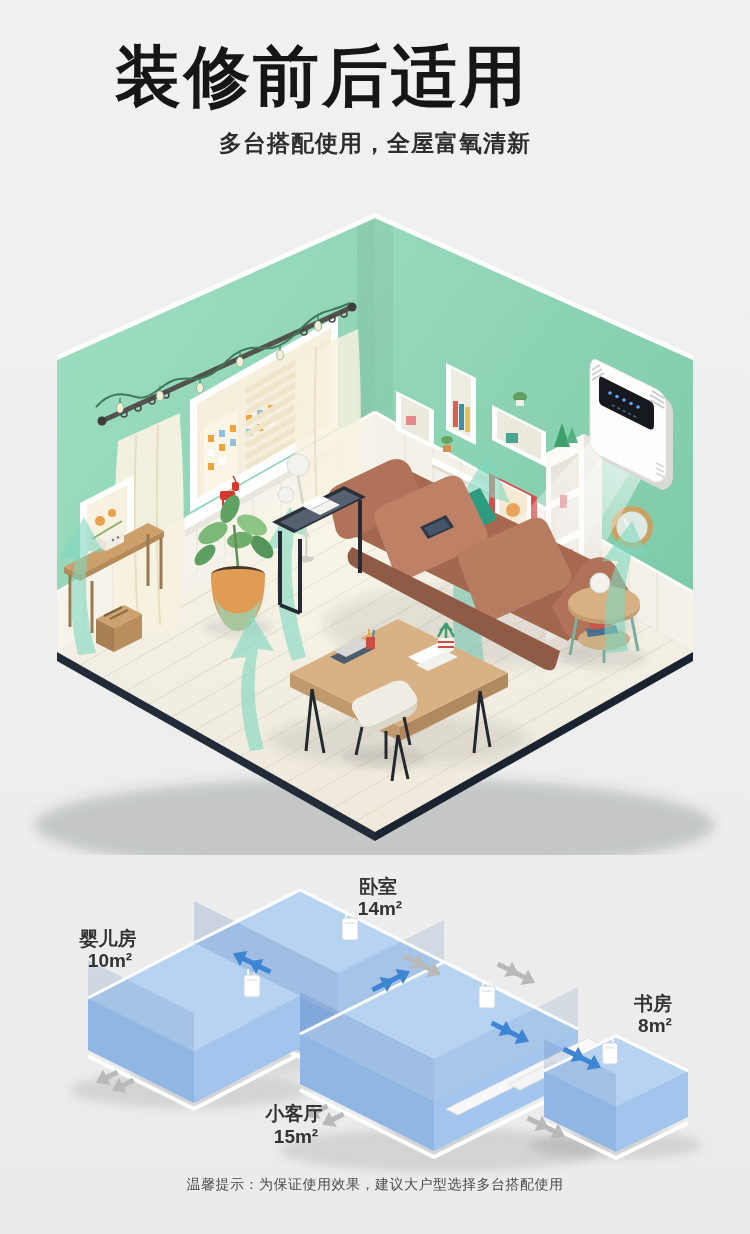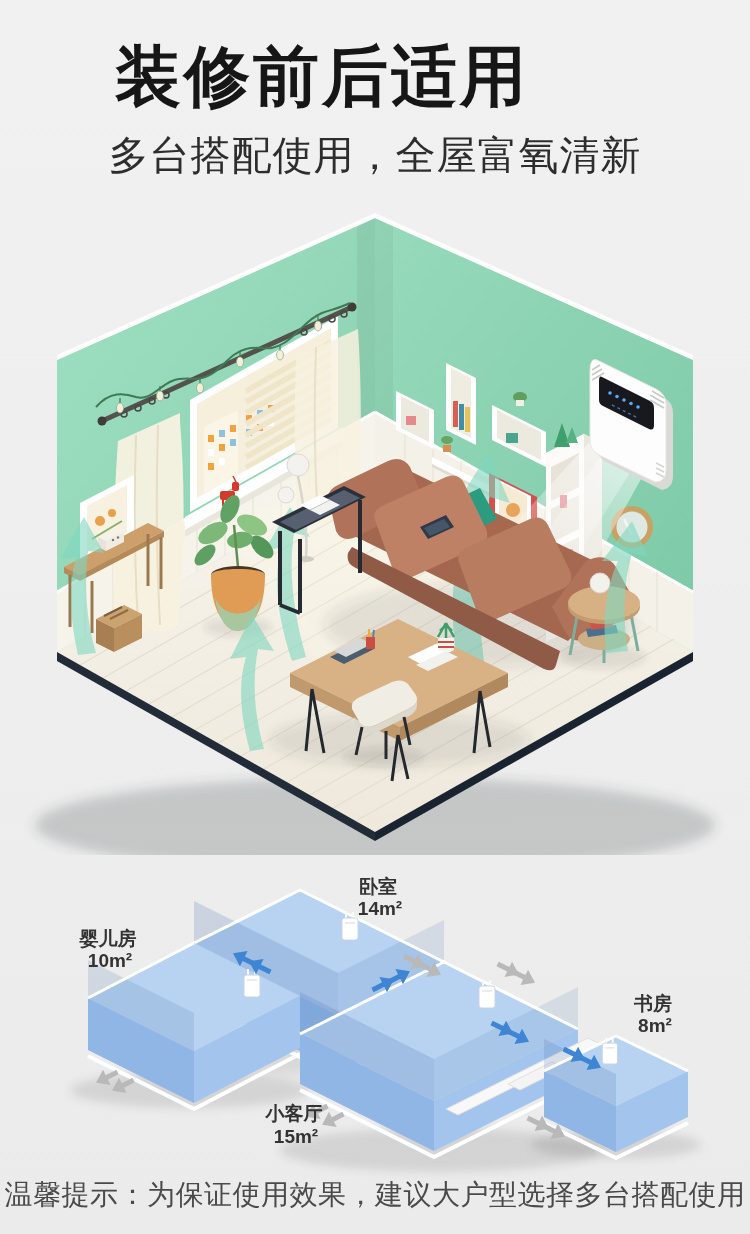--- a/index.html
+++ b/index.html
@@ -7,27 +7,27 @@
     width:750px;height:1234px;position:relative;overflow:hidden;
     background:linear-gradient(180deg,#f1f1f1 0%,#eeeeee 55%,#ebebeb 100%);
     font-family:"Liberation Sans","DejaVu Sans",sans-serif;
   }
   .page-title{
     position:absolute;top:40px;left:0;width:644px;text-align:center;
     font-size:66px;font-weight:800;color:#161616;letter-spacing:3px;line-height:1.1;
   }
   .page-subtitle{
     position:absolute;top:128px;left:0;width:750px;text-align:center;
-    font-size:40px;font-weight:400;color:#2d2d2d;letter-spacing:1px;
+    font-size:23px;font-weight:700;color:#2d2d2d;letter-spacing:1px;
   }
   .room-svg{position:absolute;top:195px;left:0;}
   .floorplan-svg{position:absolute;top:855px;left:0;}
   .footer-tip{
     position:absolute;top:1176px;left:0;width:750px;text-align:center;
-    font-size:28px;color:#4a4a4a;letter-spacing:0.5px;
+    font-size:14px;color:#4a4a4a;letter-spacing:0.5px;
   }
   .fp-label{font-size:19px;font-weight:600;fill:#333333;}
   text{font-family:"Liberation Sans","DejaVu Sans",sans-serif;}
 </style>
 </head>
 <body>
 
 <div class="page-title">装修前后适用</div>
 <div class="page-subtitle">多台搭配使用，全屋富氧清新</div>
 

